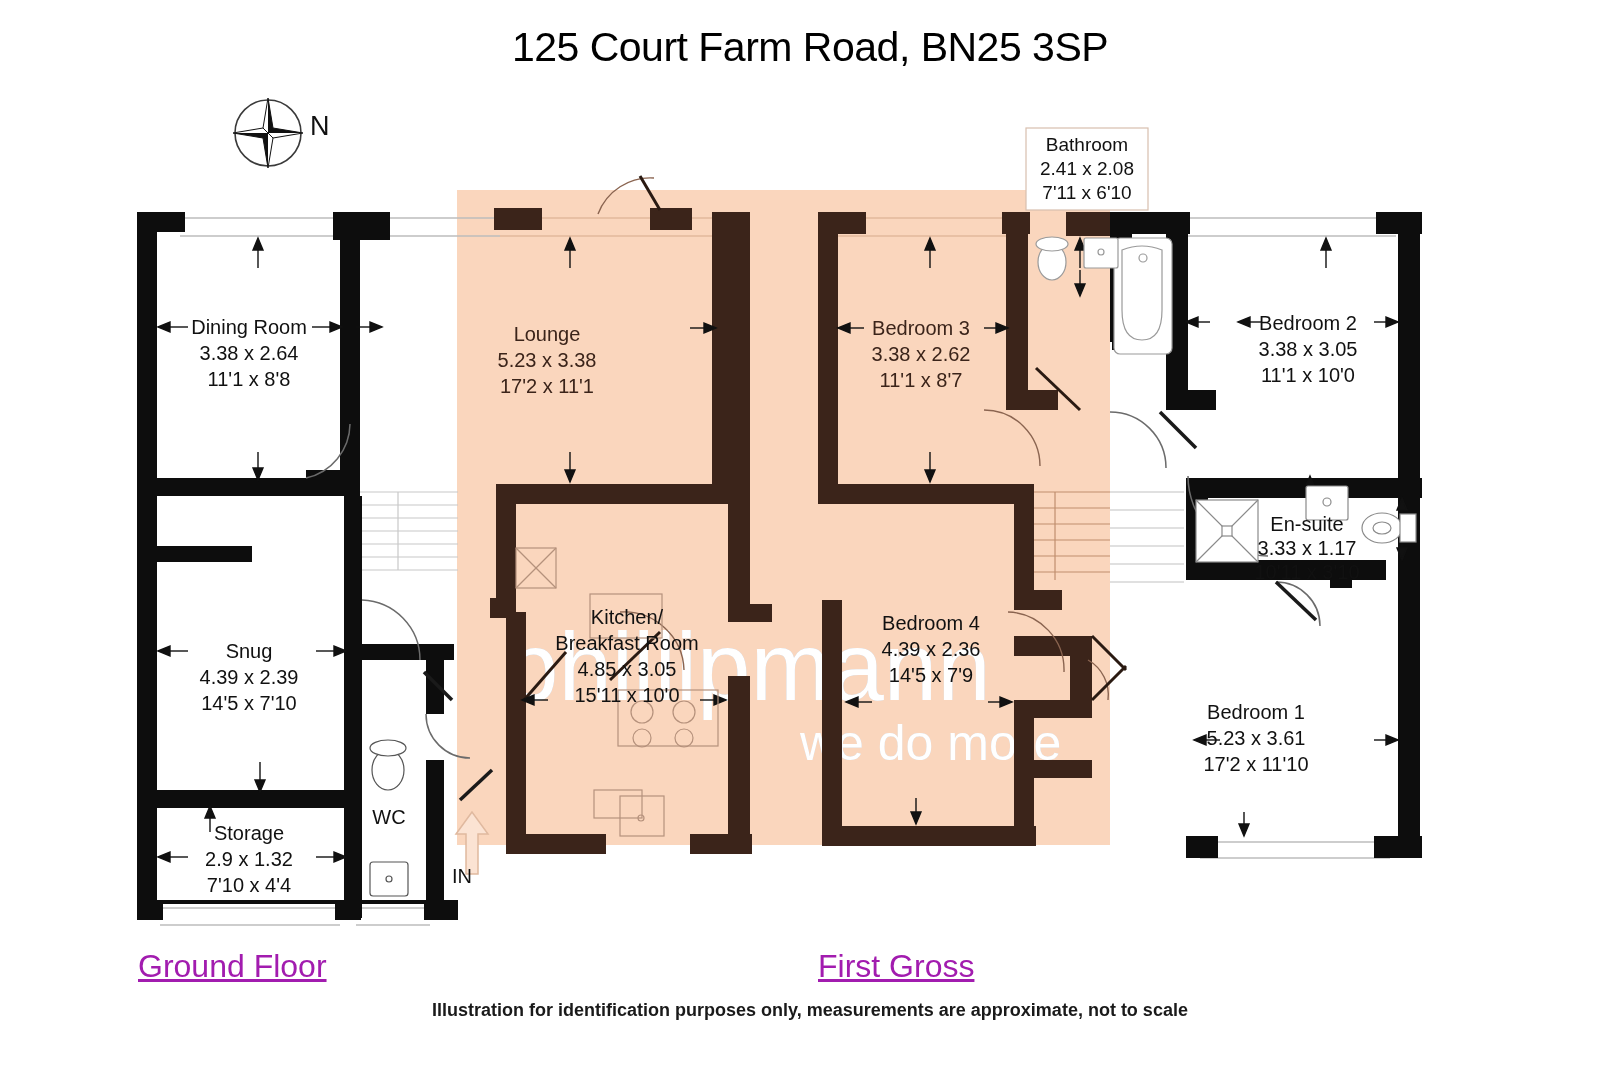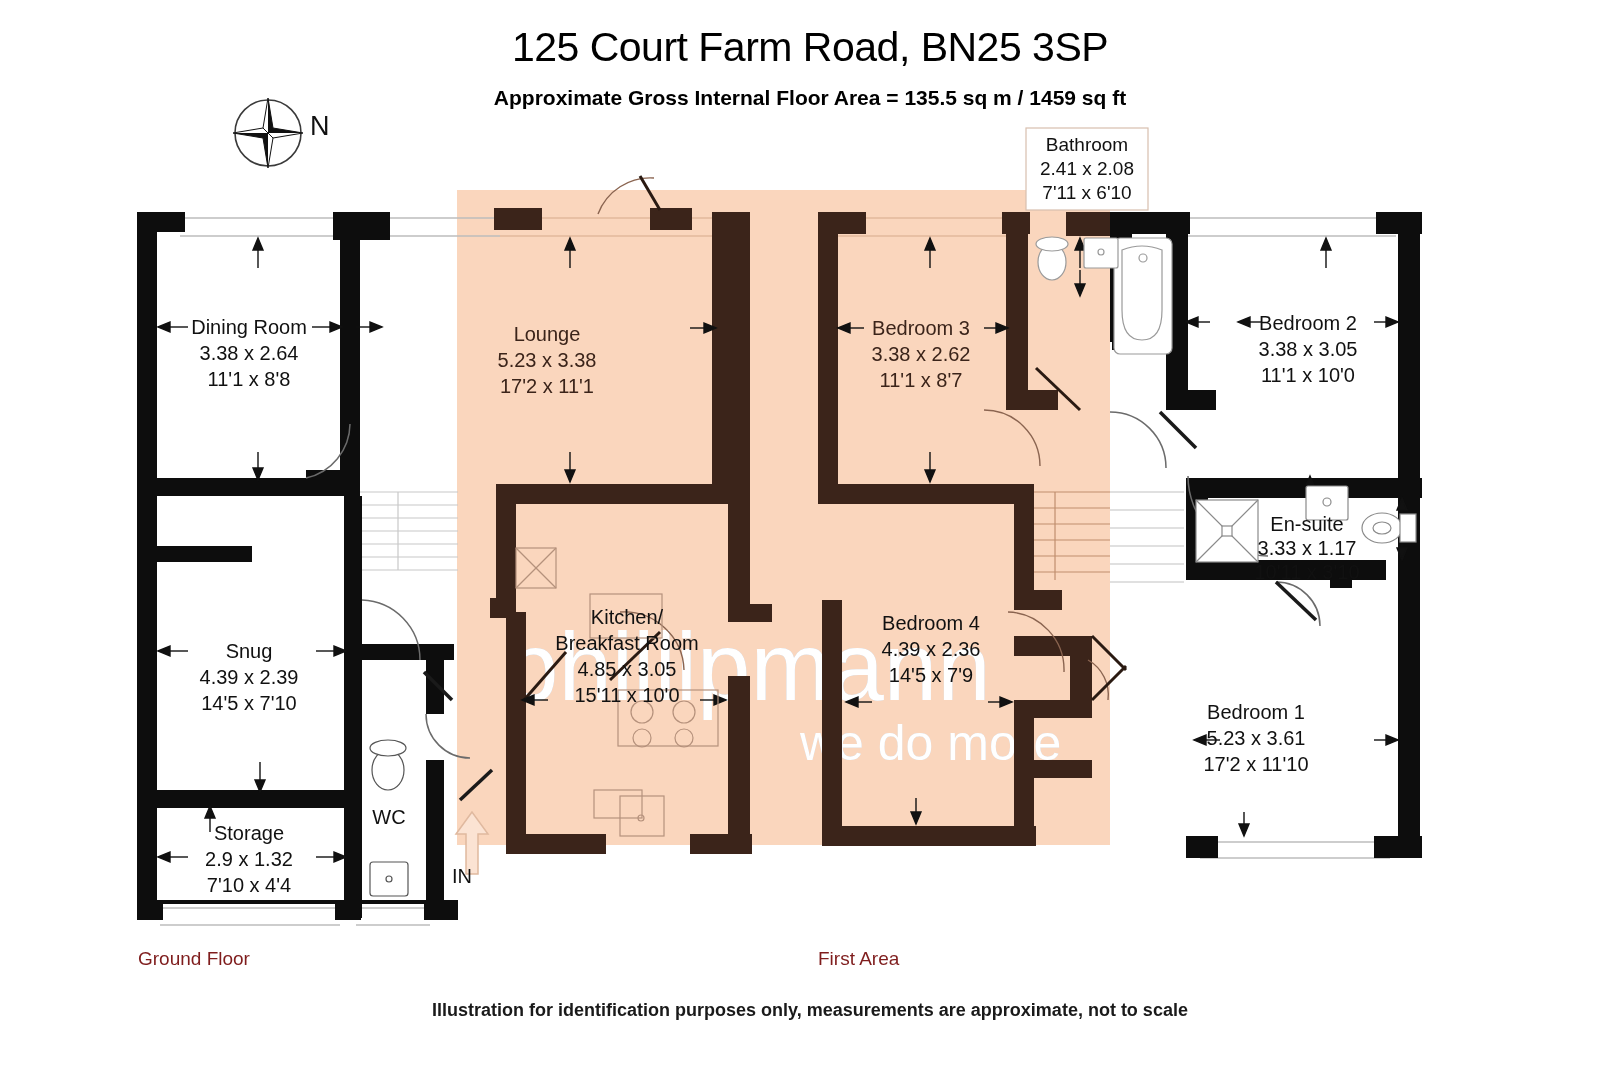--- a/index.html
+++ b/index.html
@@ -3,21 +3,21 @@
 <meta charset="utf-8">
 <style>
   html,body{margin:0;padding:0;background:#ffffff;}
   body{width:1620px;height:1080px;position:relative;overflow:hidden;
        font-family:"Liberation Sans","DejaVu Sans",sans-serif;color:#111;}
   #plan-root{position:absolute;inset:0;}
   .title{position:absolute;left:0;right:0;top:24px;text-align:center;
          font-size:41px;font-weight:400;letter-spacing:-0.5px;color:#000;}
   .subtitle{position:absolute;left:0;right:0;top:86px;text-align:center;
             font-size:21px;font-weight:bold;color:#000;}
-  .floor-label{position:absolute;font-size:19px;color:#7f1d1d;}
+  .floor-label{position:absolute;font-size:32px;color:#a21caf;text-decoration:underline;}
   #ground-floor-label{left:138px;top:948px;}
   #first-floor-label{left:818px;top:948px;}
   .footnote{position:absolute;left:0;right:0;top:1000px;text-align:center;
             font-size:18px;color:#1a1a1a;font-weight:bold;}
   .compass-wrap{position:absolute;left:228px;top:93px;width:120px;height:80px;}
   .compass-n{position:absolute;left:82px;top:18px;font-size:27px;color:#111;}
   svg{position:absolute;left:0;top:0;}
   text{font-family:"Liberation Sans","DejaVu Sans",sans-serif;}
   .rlbl{font-size:20px;fill:#111;}
   .rlbl-dark{font-size:20px;fill:#3b241a;}
@@ -26,21 +26,20 @@
   .wm-white{font-family:"Liberation Sans",sans-serif;font-size:96px;fill:#ffffff;}
   .wm-grey2{font-family:"Liberation Sans",sans-serif;font-size:50px;fill:#c6d1de;}
   .wm-white2{font-family:"Liberation Sans",sans-serif;font-size:50px;fill:#ffffff;}
 </style>
 </head>
 <body>
 
 <div id="plan-root">
 
   <div class="title">125 Court Farm Road, BN25 3SP</div>
-  <div class="subtitle">Approximate Gross Internal Floor Area = 135.5 sq m / 1459 sq ft</div>
 
   <div class="compass-wrap">
     <svg width="120" height="80" viewBox="0 0 120 80">
       <g>
         <circle cx="40" cy="40" r="33" fill="#fff" stroke="#3a3a3a" stroke-width="1.6"></circle>
         <polygon points="40,5 45,35 40,40 35,35" fill="#ffffff" stroke="#111" stroke-width="1"></polygon>
         <polygon points="40,5 45,35 40,40" fill="#111111"></polygon>
         <polygon points="40,75 45,45 40,40 35,45" fill="#ffffff" stroke="#111" stroke-width="1"></polygon>
         <polygon points="40,75 35,45 40,40" fill="#111111"></polygon>
         <polygon points="5,40 35,45 40,40 35,35" fill="#ffffff" stroke="#111" stroke-width="1"></polygon>
@@ -448,16 +447,16 @@
     </g>
 
     <g>
       <text class="rlbl" x="1256" y="719" text-anchor="middle">Bedroom 1</text>
       <text class="rlbl" x="1256" y="745" text-anchor="middle">5.23 x 3.61</text>
       <text class="rlbl" x="1256" y="771" text-anchor="middle">17'2 x 11'10</text>
     </g>
   </svg>
 
   <div class="floor-label" id="ground-floor-label">Ground Floor</div>
-  <div class="floor-label" id="first-floor-label">First Area</div>
+  <div class="floor-label" id="first-floor-label">First Gross</div>
 
   <div class="footnote">Illustration for identification purposes only, measurements are approximate, not to scale</div>
 </div>
 
 </body></html>

